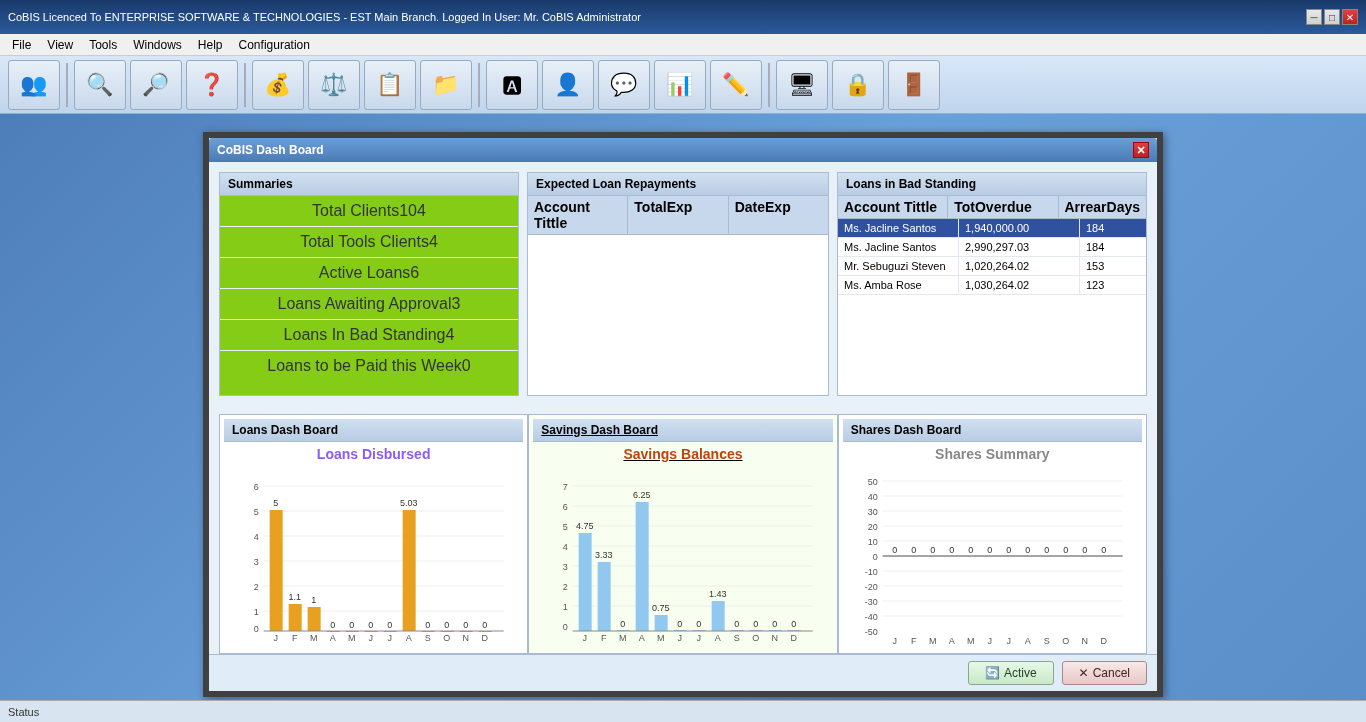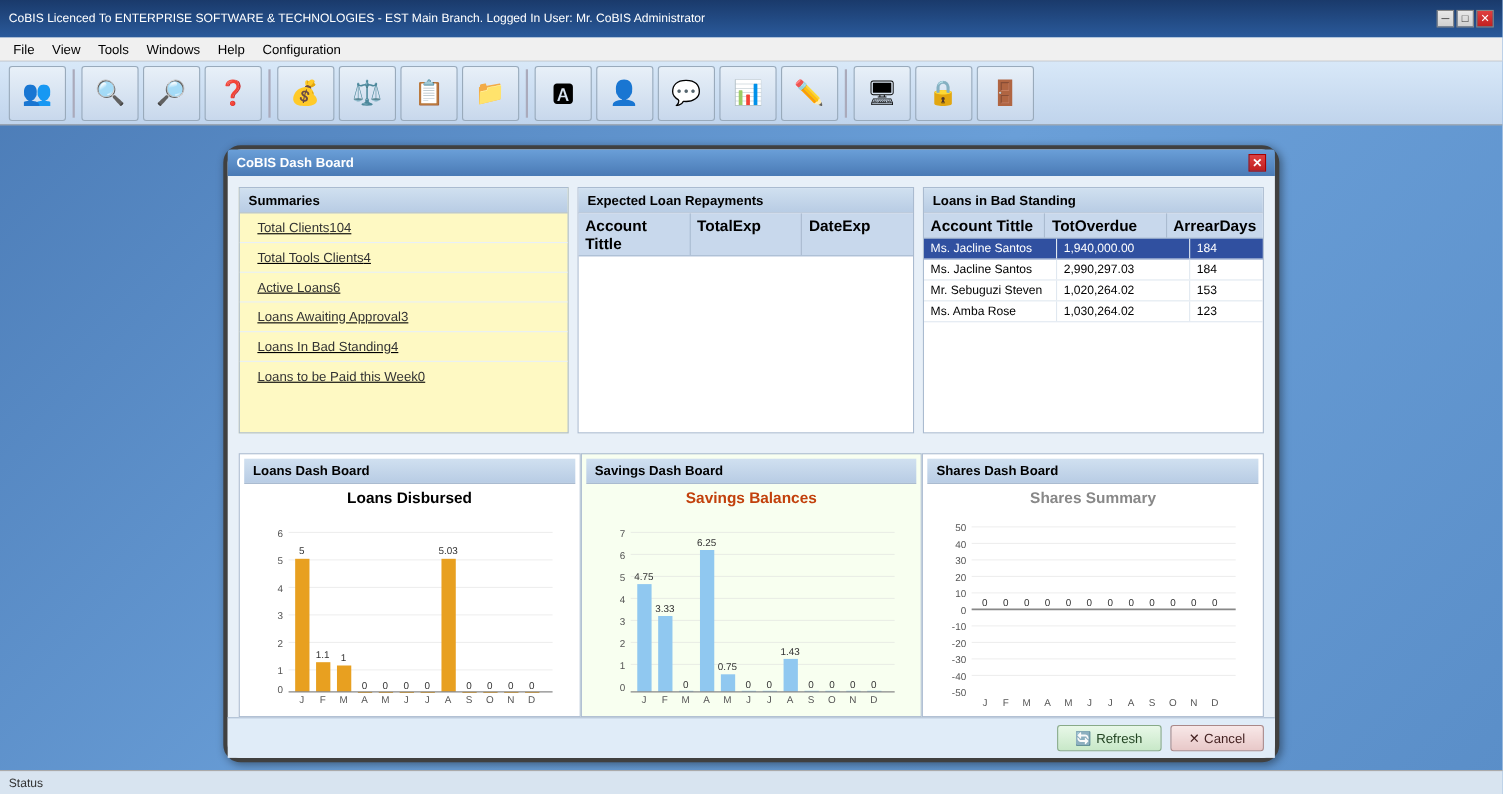--- a/index.html
+++ b/index.html
@@ -82,22 +82,22 @@
       background: #d8e4f0;
       border-top: 1px solid #aaa;
       display: flex; align-items: center;
       padding: 0 8px;
       font-size: 11px;
       color: #333;
     }
     
     .dialog {
       background: #e8f0f8;
-      border: 4px solid #404040;
-      border-radius: 16px;
+      border: 6px solid #404040;
+      border-radius: 0;
       margin: 8px auto;
       width: 960px;
       position: relative;
       box-shadow: 2px 2px 8px rgba(0,0,0,0.4);
     }
     .dialog-title {
       background: linear-gradient(to bottom, #6a9fd8, #4a7ab5);
       color: white;
       padding: 4px 8px;
       font-size: 12px;
@@ -117,39 +117,38 @@
       font-size: 11px;
       font-weight: bold;
     }
     .dialog-body {
       padding: 10px;
       display: flex;
       gap: 8px;
     }
     
     .summaries-panel {
-      background: #fef9c3;
+      background: #84cc16;
       border: 1px solid #aabbd0;
       width: 300px;
       flex-shrink: 0;
     }
     .panel-title {
       background: linear-gradient(to bottom, #d0e0f0, #b8cce4);
       padding: 4px 8px;
       font-weight: bold;
       font-size: 12px;
       border-bottom: 1px solid #aabbd0;
     }
     .summary-row {
       display: flex;
-      justify-content: flex-start;
+      justify-content: center;
       padding: 6px 16px;
       border-bottom: 1px solid #e8f0f8;
-      font-size: 12px;
-      text-decoration: underline;
+      font-size: 16px;
     }
     .summary-row:last-child { border-bottom: none; }
     .summary-label { color: #333; }
     .summary-value { color: #333; font-weight: normal; }
     
     .expected-panel {
       background: white;
       border: 1px solid #aabbd0;
       flex: 1;
     }
@@ -200,21 +199,21 @@
       border: 1px solid #aabbd0;
       flex: 1;
       padding: 4px;
     }
     .chart-title-text {
       font-size: 14px;
       font-weight: bold;
       text-align: center;
       padding: 4px 0;
     }
-    .loans-chart-title { color: #000000; }
+    .loans-chart-title { color: #8b5cf6; }
     .savings-chart-title { color: #c2410c; }
     .shares-chart-title { color: #888; }
     
     .dialog-footer {
       padding: 6px 10px;
       display: flex;
       justify-content: flex-end;
       gap: 8px;
       border-top: 1px solid #aabbd0;
       background: #e0ecf8;
@@ -459,21 +458,21 @@
           <text x="137" y="175" text-anchor="middle" font-size="8" fill="#555">J</text>
           <text x="156" y="175" text-anchor="middle" font-size="8" fill="#555">J</text>
           <text x="175" y="175" text-anchor="middle" font-size="8" fill="#555">A</text>
           <text x="194" y="175" text-anchor="middle" font-size="8" fill="#555">S</text>
           <text x="213" y="175" text-anchor="middle" font-size="8" fill="#555">O</text>
           <text x="232" y="175" text-anchor="middle" font-size="8" fill="#555">N</text>
           <text x="251" y="175" text-anchor="middle" font-size="8" fill="#555">D</text>
         </svg>
       </div>
 
-      <div class="chart-panel" style="background:#f8fff0;">
+      <div class="chart-panel" style="background:#f8fff0;text-decoration:underline;">
         <div class="panel-title">Savings Dash Board</div>
         <div class="chart-title-text savings-chart-title">Savings Balances</div>
         <svg width="100%" height="180" viewBox="0 0 280 180">
           <line x1="30" y1="20" x2="270" y2="20" stroke="#ddd" stroke-width="0.5"></line>
           <line x1="30" y1="40" x2="270" y2="40" stroke="#ddd" stroke-width="0.5"></line>
           <line x1="30" y1="60" x2="270" y2="60" stroke="#ddd" stroke-width="0.5"></line>
           <line x1="30" y1="80" x2="270" y2="80" stroke="#ddd" stroke-width="0.5"></line>
           <line x1="30" y1="100" x2="270" y2="100" stroke="#ddd" stroke-width="0.5"></line>
           <line x1="30" y1="120" x2="270" y2="120" stroke="#ddd" stroke-width="0.5"></line>
           <line x1="30" y1="140" x2="270" y2="140" stroke="#ddd" stroke-width="0.5"></line>
@@ -590,21 +589,21 @@
           <text x="213" y="178" text-anchor="middle" font-size="8" fill="#555">O</text>
           <text x="232" y="178" text-anchor="middle" font-size="8" fill="#555">N</text>
           <text x="251" y="178" text-anchor="middle" font-size="8" fill="#555">D</text>
         </svg>
       </div>
     </div>
 
     <div class="dialog-footer">
       <button class="footer-btn btn-refresh">
         <span>🔄</span>
-        <span>Refresh</span>
+        <span>Active</span>
       </button>
       <button class="footer-btn btn-cancel">
         <span>✕</span>
         <span>Cancel</span>
       </button>
     </div>
   </div>
 </div>
 
 <div class="status-bar">

